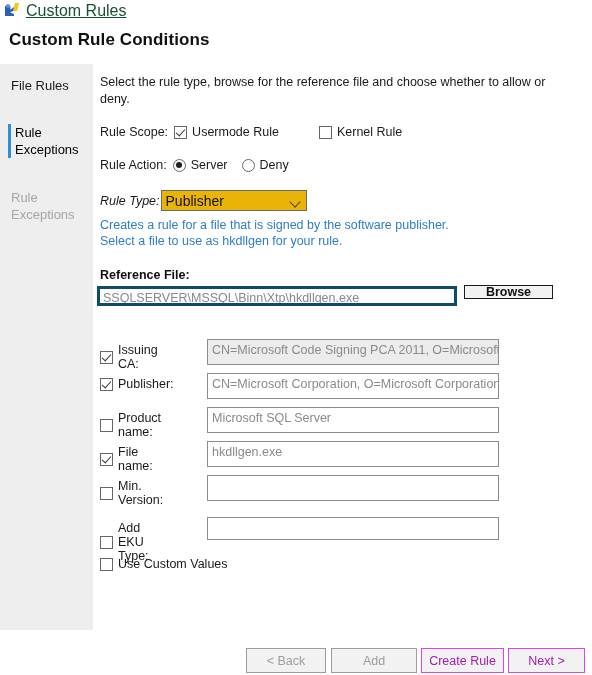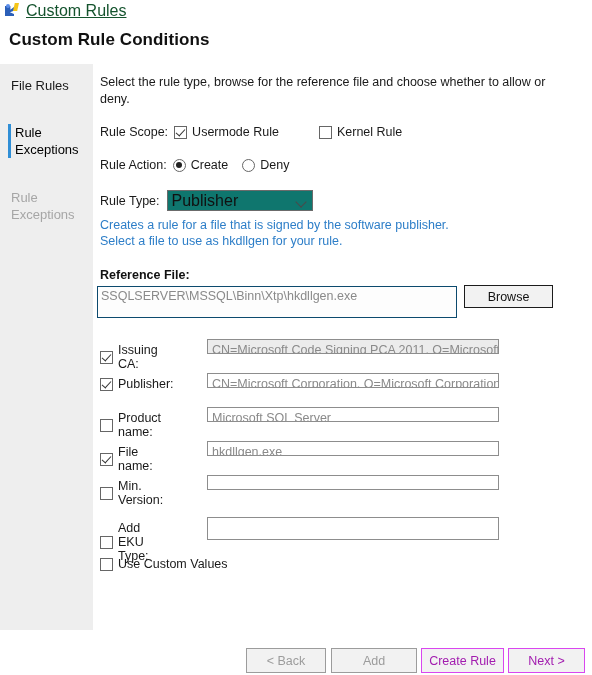--- a/index.html
+++ b/index.html
@@ -199,30 +199,30 @@
   .rd-wrap { display: inline-flex; align-items: center; }
   .rd-wrap .rd-label { margin-left: 5px; font-size: 12.5px; color: #1a1a1a; }
 
   
   #rule-type-row {
     position: absolute;
     left: 7px; top: 126px;
     display: flex;
     align-items: center;
   }
-  #rule-type-row .row-label { margin-right: 7px; }
+  #rule-type-row .row-label { margin-right: 1px; font-style: italic; }
   #rule-type-select {
     width: 146px; height: 21px;
     border: 1px solid #6b6b6b;
-    background: #0f766e;
+    background: #eab308;
     box-sizing: border-box;
     display: flex;
     align-items: center;
     padding: 0 4px;
-    font-size: 16px;
+    font-size: 14px;
     color: #111111;
     position: relative;
   }
   #rule-type-select .chev {
     position: absolute;
     right: 7px; top: 7px;
     width: 7px; height: 7px;
     border-right: 1.4px solid #4a4a4a;
     border-bottom: 1.4px solid #4a4a4a;
     transform: rotate(45deg);
@@ -242,59 +242,60 @@
   #ref-label {
     position: absolute;
     left: 7px; top: 204px;
     font-size: 12.5px;
     font-weight: bold;
     color: #111111;
   }
   #ref-input {
     position: absolute;
     left: 4px; top: 222px;
-    width: 360px; height: 32px;
-    border: 1px solid #0c4a6e;
+    width: 360px; height: 20px;
+    border: 3px solid #0c4a6e;
     background: #fdfdfd;
     box-sizing: border-box;
     font-size: 12.5px;
     color: #8a8a8a;
     padding: 0 3px;
     line-height: 19px;
     white-space: nowrap;
     overflow: hidden;
   }
   #browse-btn {
     position: absolute;
     left: 371px; top: 221px;
-    width: 89px; height: 23px;
+    width: 89px; height: 14px;
     border: 1px solid #1c1c1c;
     background: #f2f2f2;
     box-sizing: border-box;
     font-size: 12.5px;
     color: #111111;
     display: flex;
     align-items: center;
     justify-content: center;
+    font-weight: bold;
   }
 
   
   .field-row {
     position: absolute;
     left: 7px;
     height: 23px;
   }
   .field-row .cb-wrap {
     position: absolute;
     left: 0; top: 4px;
   }
   .field-row .fld {
     position: absolute;
     left: 107px; top: 0;
-    width: 292px; height: 15px;
+    width: 292px; height: 26px;
     border: 1px solid #8d8d8d;
     box-sizing: border-box;
     background: #ffffff;
     font-size: 12.5px;
     color: #8a8a8a;
     padding: 0 4px;
     line-height: 21px;
     white-space: nowrap;
     overflow: hidden;
   }
@@ -397,21 +398,21 @@
     <span class="cb-wrap">
       <span class="cbox"></span>
       <span class="cb-label">Kernel Rule</span>
     </span>
   </div>
 
   <div id="rule-action-row">
     <span class="row-label">Rule Action:</span>
     <span class="rd-wrap" style="margin-right:14px;">
       <span class="radio selected"></span>
-      <span class="rd-label">Create</span>
+      <span class="rd-label">Server</span>
     </span>
     <span class="rd-wrap">
       <span class="radio"></span>
       <span class="rd-label">Deny</span>
     </span>
   </div>
 
   <div id="rule-type-row">
     <span class="row-label">Rule Type:</span>
     <span id="rule-type-select">

